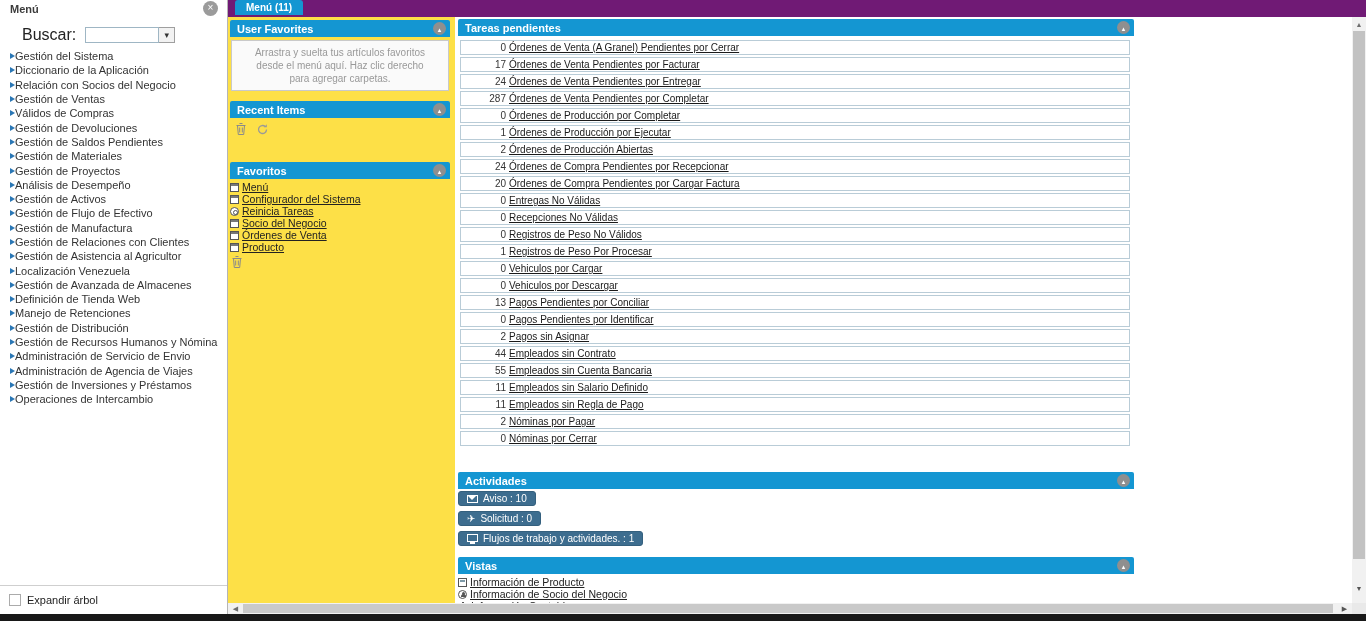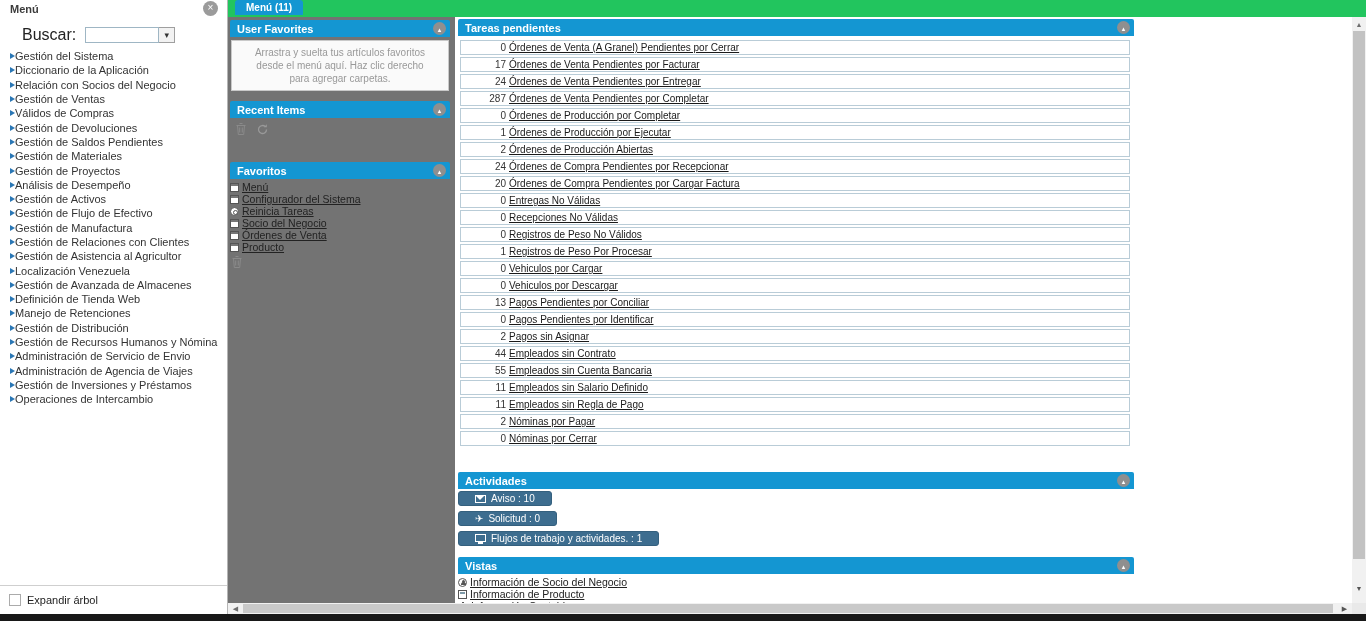--- a/index.html
+++ b/index.html
@@ -18,26 +18,26 @@
   .search-input { width:74px; height:16px; border:1px solid #9fb6c4; font-size:10px; padding:0 2px; outline:none; }
   .search-drop { width:16px; height:16px; border:1px solid #9f9f9f; border-left:none; background:#f2f2f2; font-size:6px; color:#333; text-align:center; line-height:15px; cursor:pointer; }
   .search-drop::before { content:"\25BE"; font-size:9px; }
   .tree { position:absolute; left:10px; top:49px; right:2px; }
   .tree-item { height:14.3px; display:flex; align-items:center; font-size:11px; color:#333; cursor:pointer; white-space:nowrap; }
   .tree-arrow { width:0; height:0; border-top:3.5px solid transparent; border-bottom:3.5px solid transparent; border-left:5px solid #2a77b5; flex:none; }
   .sidebar-bottom { position:absolute; left:0; right:0; bottom:0; height:29px; border-top:1px solid #cfcfcf; display:flex; align-items:center; gap:6px; padding-left:9px; font-size:11px; color:#222; background:#fff; }
   .checkbox { width:12px; height:12px; border:1px solid #ababab; background:#fff; flex:none; cursor:pointer; }
 
   
-  .tabbar { position:absolute; left:228px; top:0; width:1138px; height:25px; background:#22c55e; border-bottom:2px solid #1496d2; }
+  .tabbar { position:absolute; left:228px; top:0; width:1138px; height:25px; background:#701a75; border-bottom:2px solid #1496d2; }
   .tab-active { position:absolute; left:7px; top:0; height:15px; background:#1496d2; color:#fff; font-size:10px; font-weight:bold; line-height:15px; padding:0 11px; border-radius:3px 3px 0 0; cursor:pointer; white-space:nowrap; }
 
   
   .main { position:absolute; left:228px; top:17px; width:1124px; height:586px; background:#fff; overflow:hidden; }
-  .left-col { position:absolute; left:0; top:0; width:227px; height:586px; background:#737373; }
+  .left-col { position:absolute; left:0; top:0; width:227px; height:586px; background:#fde047; }
 
   .panel-header { height:17px; background:#1496d2; color:#fff; font-size:11px; font-weight:bold; display:flex; align-items:center; padding:0 7px; position:relative; border-radius:2px 2px 0 0; }
   .panel-collapse { position:absolute; right:4px; top:2px; width:13px; height:13px; border-radius:50%; background:#8f8f8f; color:#fff; text-align:center; line-height:13px; cursor:pointer; }
   .panel-collapse::before { content:"\25B2"; font-size:6px; }
 
   .panel { position:absolute; left:2px; width:220px; }
   .uf-panel   { top:3px; }
   .ri-panel   { top:84px; }
   .fav-panel  { top:145px; }
 
@@ -60,21 +60,21 @@
   
   .tasks-panel { position:absolute; left:230px; top:2px; width:676px; }
   .task-rows { margin-top:4px; margin-left:2px; width:670px; }
   .task-row { height:15px; border:1px solid #b9ccd7; background:#fff; display:flex; align-items:center; margin-bottom:2px; font-size:10px; }
   .task-count { width:48px; text-align:right; padding-right:3px; color:#333; flex:none; }
   .task-link { color:#1a1a1a; text-decoration:underline; white-space:nowrap; }
 
   
   .activities-panel { position:absolute; left:230px; top:455px; width:676px; }
   .activity-buttons { margin-top:2px; display:flex; flex-direction:column; align-items:flex-start; gap:5px; }
-  .activity-btn { display:inline-flex; align-items:center; gap:5px; background:#3d6d8f; border:1px solid #34607e; border-radius:3px; color:#fff; font-size:10px; height:15px; padding:0 16px; cursor:pointer; white-space:nowrap; }
+  .activity-btn { display:inline-flex; align-items:center; gap:5px; background:#3d6d8f; border:1px solid #34607e; border-radius:3px; color:#fff; font-size:10px; height:15px; padding:0 8px; cursor:pointer; white-space:nowrap; }
   .envelope-icon { width:11px; height:8px; border:1px solid #fff; position:relative; flex:none; }
   .envelope-icon::before { content:''; position:absolute; left:0; top:0; border-left:4.5px solid transparent; border-right:4.5px solid transparent; border-top:4px solid #fff; }
   .paper-plane-icon { flex:none; }
   .paper-plane-icon::before { content:"\2708"; font-size:10px; color:#fff; }
   .workflow-icon { width:11px; height:8px; border:1px solid #fff; position:relative; flex:none; margin-bottom:2px; }
   .workflow-icon::after { content:''; position:absolute; left:2px; right:2px; bottom:-3px; height:1.5px; background:#fff; }
 
   
   .views-panel { position:absolute; left:230px; top:540px; width:676px; }
   .view-list { margin-top:2px; }
@@ -498,27 +498,27 @@
   </div>
 
   <div class="views-panel">
     <div class="panel-header">
       <span>Vistas</span>
       <span class="panel-collapse"></span>
     </div>
     <div class="view-list">
 
         <div class="view-item">
+          <span class="product-icon"></span>
+          <a class="view-link">Información de Producto</a>
+        </div>
+
+        <div class="view-item">
           <span class="partner-icon"></span>
           <a class="view-link">Información de Socio del Negocio</a>
-        </div>
-
-        <div class="view-item">
-          <span class="product-icon"></span>
-          <a class="view-link">Información de Producto</a>
         </div>
 
         <div class="view-item">
           <span class="accounting-icon"></span>
           <a class="view-link">Información Contable</a>
         </div>
       </div>
   </div>
 </div>
 

